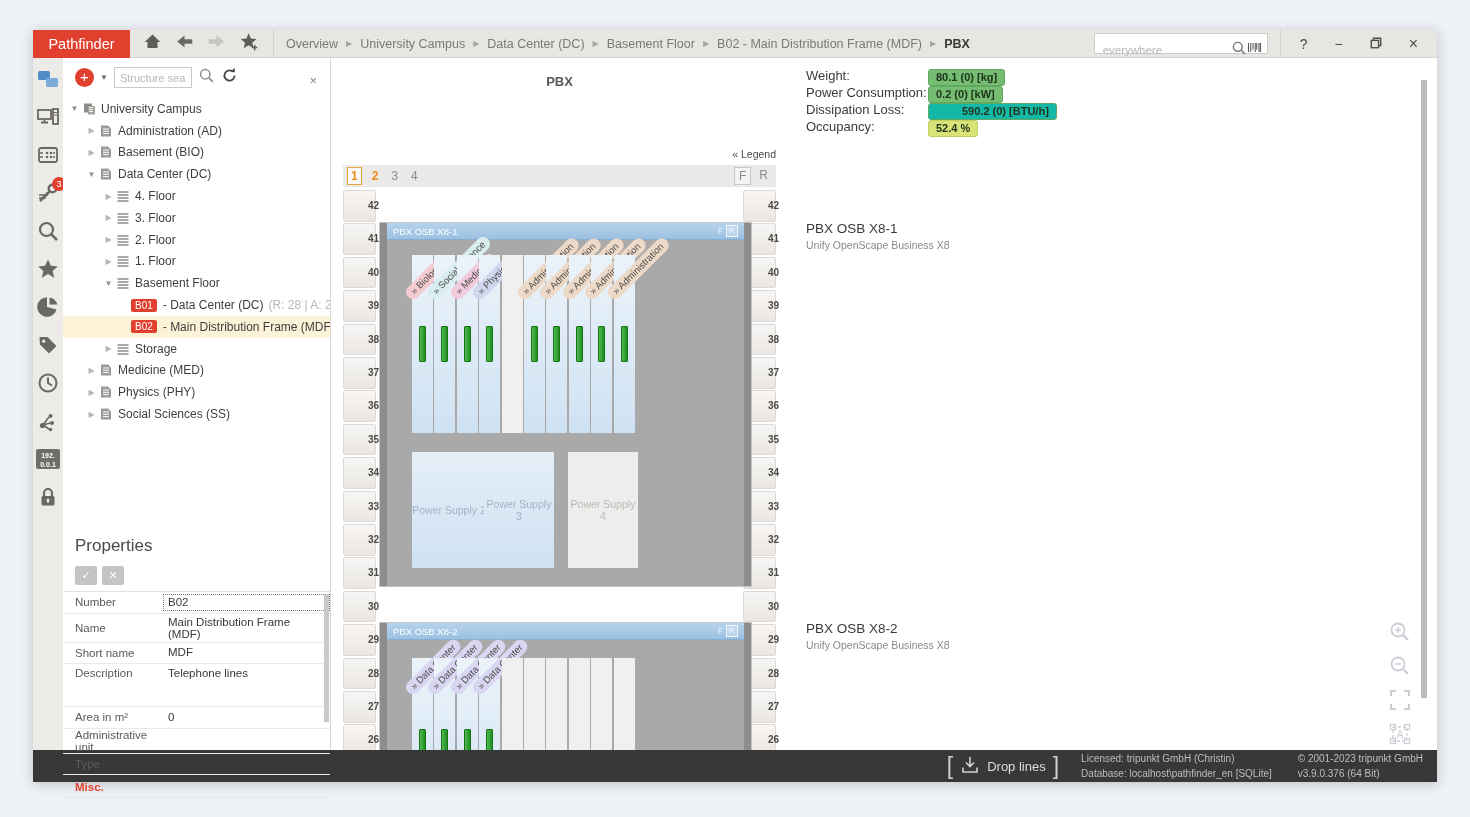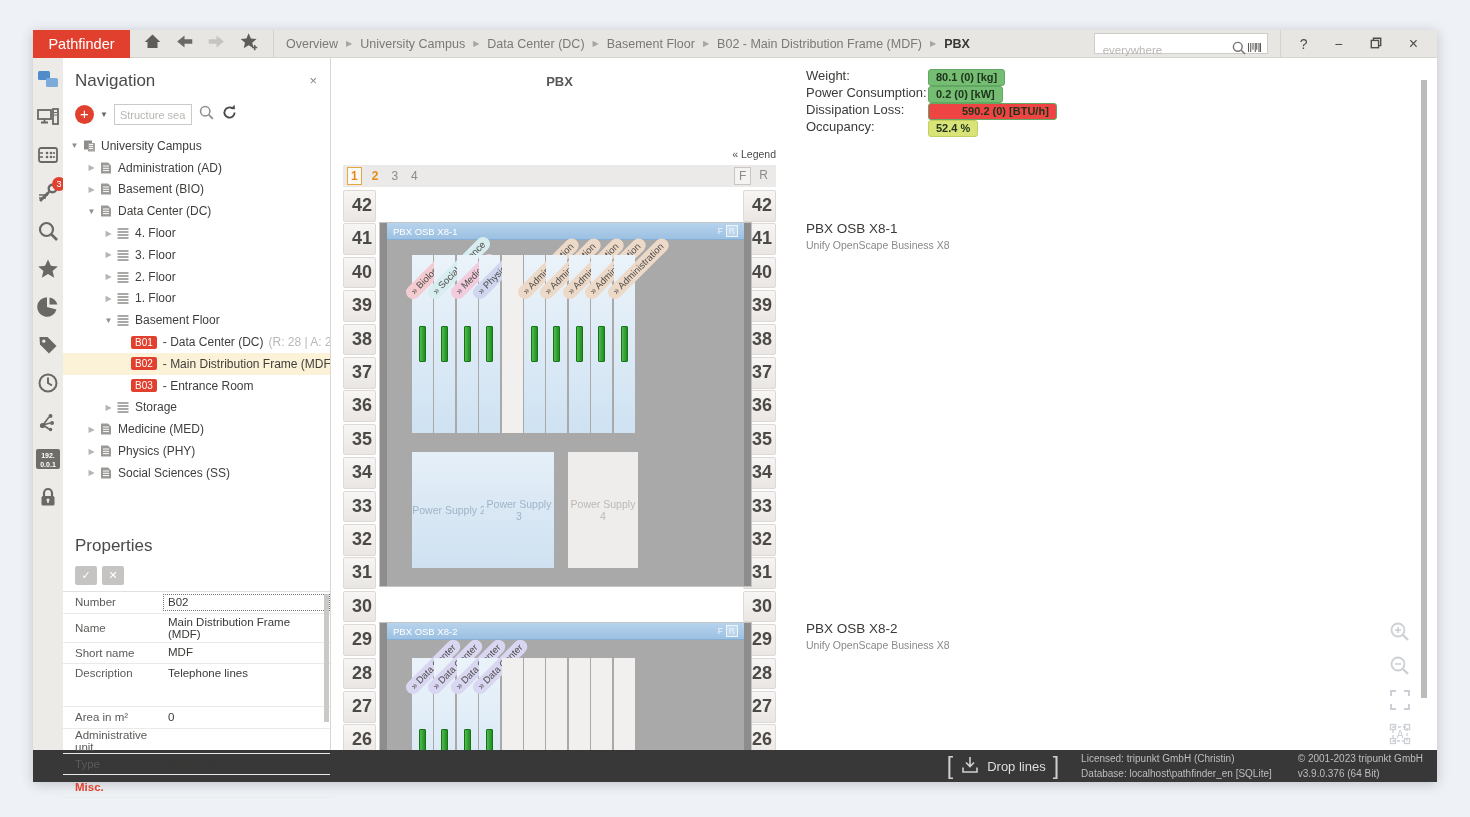--- a/index.html
+++ b/index.html
@@ -56,21 +56,21 @@
   .main-title{position:absolute;left:12px;top:16px;width:433px;text-align:center;font-weight:bold;font-size:13px;color:#5a5856}
   .legend{position:absolute;top:90px;left:12px;width:433px;text-align:right;font-size:10.5px;color:#4c4a48}
   .viewbar{position:absolute;left:12px;top:107px;width:433px;height:22px;background:#eceae8;display:flex;align-items:center;justify-content:space-between;padding:0 4px;font-size:12px}
   .pages{display:flex;gap:7px;align-items:center}
   .pg{color:#8d8b88;padding:0 3px;line-height:16px}
   .pg.active{color:#e8891a;border:1px solid #e5a83e;background:#fbf9f7;font-weight:bold}
   .pg.orange{color:#e8891a;font-weight:bold}
   .frbtns{display:flex;gap:4px}
   .fr{color:#8d8b88;padding:0 4px;line-height:16px}
   .fr.boxed{border:1px solid #c9c6c3;background:#f5f3f1}
-  .row-num{position:absolute;width:33px;height:31.5px;background:linear-gradient(#f8f6f4,#e9e6e3);border:1px solid #dcd9d6;border-radius:2px;font-size:18px;font-weight:bold;color:#4c4a48;line-height:29px;padding-left:8px}
+  .row-num{position:absolute;width:33px;height:31.5px;background:linear-gradient(#f8f6f4,#e9e6e3);border:1px solid #dcd9d6;border-radius:2px;font-size:10px;font-weight:bold;color:#4c4a48;line-height:29px;padding-left:24px}
   .rack{position:absolute;left:49px;width:371px;background:#a9a9a9;border-left:7px solid #8d8d8d;border-right:7px solid #8d8d8d;box-shadow:0 0 0 1px #c6c4c2}
   .rack-head{height:17px;background:linear-gradient(#b7d3ec,#9cc0e2);border-bottom:1px solid #86aed2;display:flex;align-items:center;justify-content:space-between;padding:0 6px;color:#fff;font-size:9.5px}
   .rack-fr{display:flex;gap:3px;font-size:8.5px;color:#f0f5fb;align-items:center}
   .rack-fr .rbox{border:1px solid rgba(255,255,255,.75);background:rgba(255,255,255,.25);padding:0 2px}
   .slot{position:absolute;width:21px;background:linear-gradient(180deg,#ebf3fa,#cfe2f2)}
   .slot.empty{background:#f2f0ee}
   .led{position:absolute;width:7px;height:36px;background:linear-gradient(90deg,#55b955,#1e8f1e);border:1px solid #157515;border-radius:1px}
   .pill{position:absolute;font-size:9.5px;color:#4f4d4b;padding:1px 6px 2px;border-radius:7px;white-space:nowrap;transform:rotate(-45deg);transform-origin:0 100%}
   .ps{position:absolute;height:116px;display:flex;align-items:center;justify-content:center;font-size:10.5px;color:#9fb4c8;text-align:center}
   .ps.blue{background:linear-gradient(180deg,#e5eff8,#cfe1f1)}
@@ -229,21 +229,20 @@
             <svg width="22" height="22" viewBox="0 0 22 22">
               <path d="M7 10 V7 a4 4 0 0 1 8 0 V10" fill="none" stroke="#6a6865" stroke-width="2.2"></path>
               <rect x="4.5" y="10" width="13" height="9.5" rx="1.5" fill="#6a6865"></rect>
               <circle cx="11" cy="14" r="1.5" fill="#edebe8"></circle>
               <path d="M11 14.5 V17" stroke="#edebe8" stroke-width="1.5"></path>
             </svg>
           </div>
         </div>
 
       <div class="leftcol">
-        <div class="panel-title">Navigation</div>
         <div class="nav-close">×</div>
         <div class="nav-searchrow">
           <span class="addbtn">+</span>
           <span class="caret">▼</span>
           <input class="struct-input" placeholder="Structure search" style="">
           <span><svg width="17" height="17" viewBox="0 0 20 20">
                 <circle cx="8.5" cy="8.5" r="5.5" fill="none" stroke="#8f8d8a" stroke-width="1.8"></circle>
                 <path d="M12.8 12.8 L17.5 17.5" stroke="#8f8d8a" stroke-width="2"></path>
               </svg></span>
           <span><svg width="17" height="17" viewBox="0 0 20 20">
@@ -342,25 +341,20 @@
             <div class="tnode" style="padding-left: 57px;">
               <span class="texp"></span>
               <span class="tbadge">B01</span>
               <span>- Data Center (DC)</span>
               <span class="tsuffix">(R: 28 | A: 2145 |</span>
             </div>
             <div class="tnode sel" style="padding-left: 57px;">
               <span class="texp"></span>
               <span class="tbadge">B02</span>
               <span>- Main Distribution Frame (MDF)</span>
-            </div>
-            <div class="tnode" style="padding-left: 57px;">
-              <span class="texp"></span>
-              <span class="tbadge">B03</span>
-              <span>- Entrance Room</span>
             </div>
             <div class="tnode" style="padding-left: 40px;">
               <span class="texp" style="color: rgb(183, 181, 178);">▶</span>
               <span class="ticon">
                 <svg width="14" height="14" viewBox="0 0 14 14">
                   <path d="M1.5 3 h11 M1.5 6 h11 M1.5 9 h11 M1.5 12 h11" stroke="#8f8d8a" stroke-width="1.6"></path>
                 </svg>
               </span>
               <span>Storage</span>
             </div>
@@ -581,21 +575,21 @@
                 <rect x="15.5" y="15.5" width="5" height="5" fill="none" stroke="#ccd0d6" stroke-width="1.3"></rect>
                 <text x="11" y="15" text-anchor="middle" font-size="10" fill="#ccd0d6" font-family="Liberation Sans, sans-serif">A</text>
               </svg></span>
         </div>
         <div class="scrollthumb"></div>
       <div class="stat-label" style="top: 10px;">Weight:</div>
           <div class="stat-badge" style="top: 11px; background: rgb(116, 189, 115); border: 1px solid rgb(99, 168, 98);">80.1 (0) [kg]</div>
           <div class="stat-label" style="top: 27px;">Power Consumption:</div>
           <div class="stat-badge" style="top: 28px; background: rgb(116, 189, 115); border: 1px solid rgb(99, 168, 98);">0.2 (0) [kW]</div>
           <div class="stat-label" style="top: 44px;">Dissipation Loss:</div>
-          <div class="stat-badge" style="top: 45px; background: #ef4444; border: 1px solid rgb(99, 168, 98); padding-left: 33px;">590.2 (0) [BTU/h]</div>
+          <div class="stat-badge" style="top: 45px; background: #14b8a6; border: 1px solid rgb(99, 168, 98); padding-left: 33px;">590.2 (0) [BTU/h]</div>
           <div class="stat-label" style="top: 61px;">Occupancy:</div>
           <div class="stat-badge" style="top: 62px; background: rgb(217, 227, 120); border: 1px solid rgb(195, 207, 94);">52.4 %</div>
         </div>
     </div>
 
     <div class="statusbar">
       <div class="sb-spacer"></div>
       <div class="dropzone">
         <span class="bracket">[</span>
         <span><svg width="20" height="20" viewBox="0 0 20 20">

